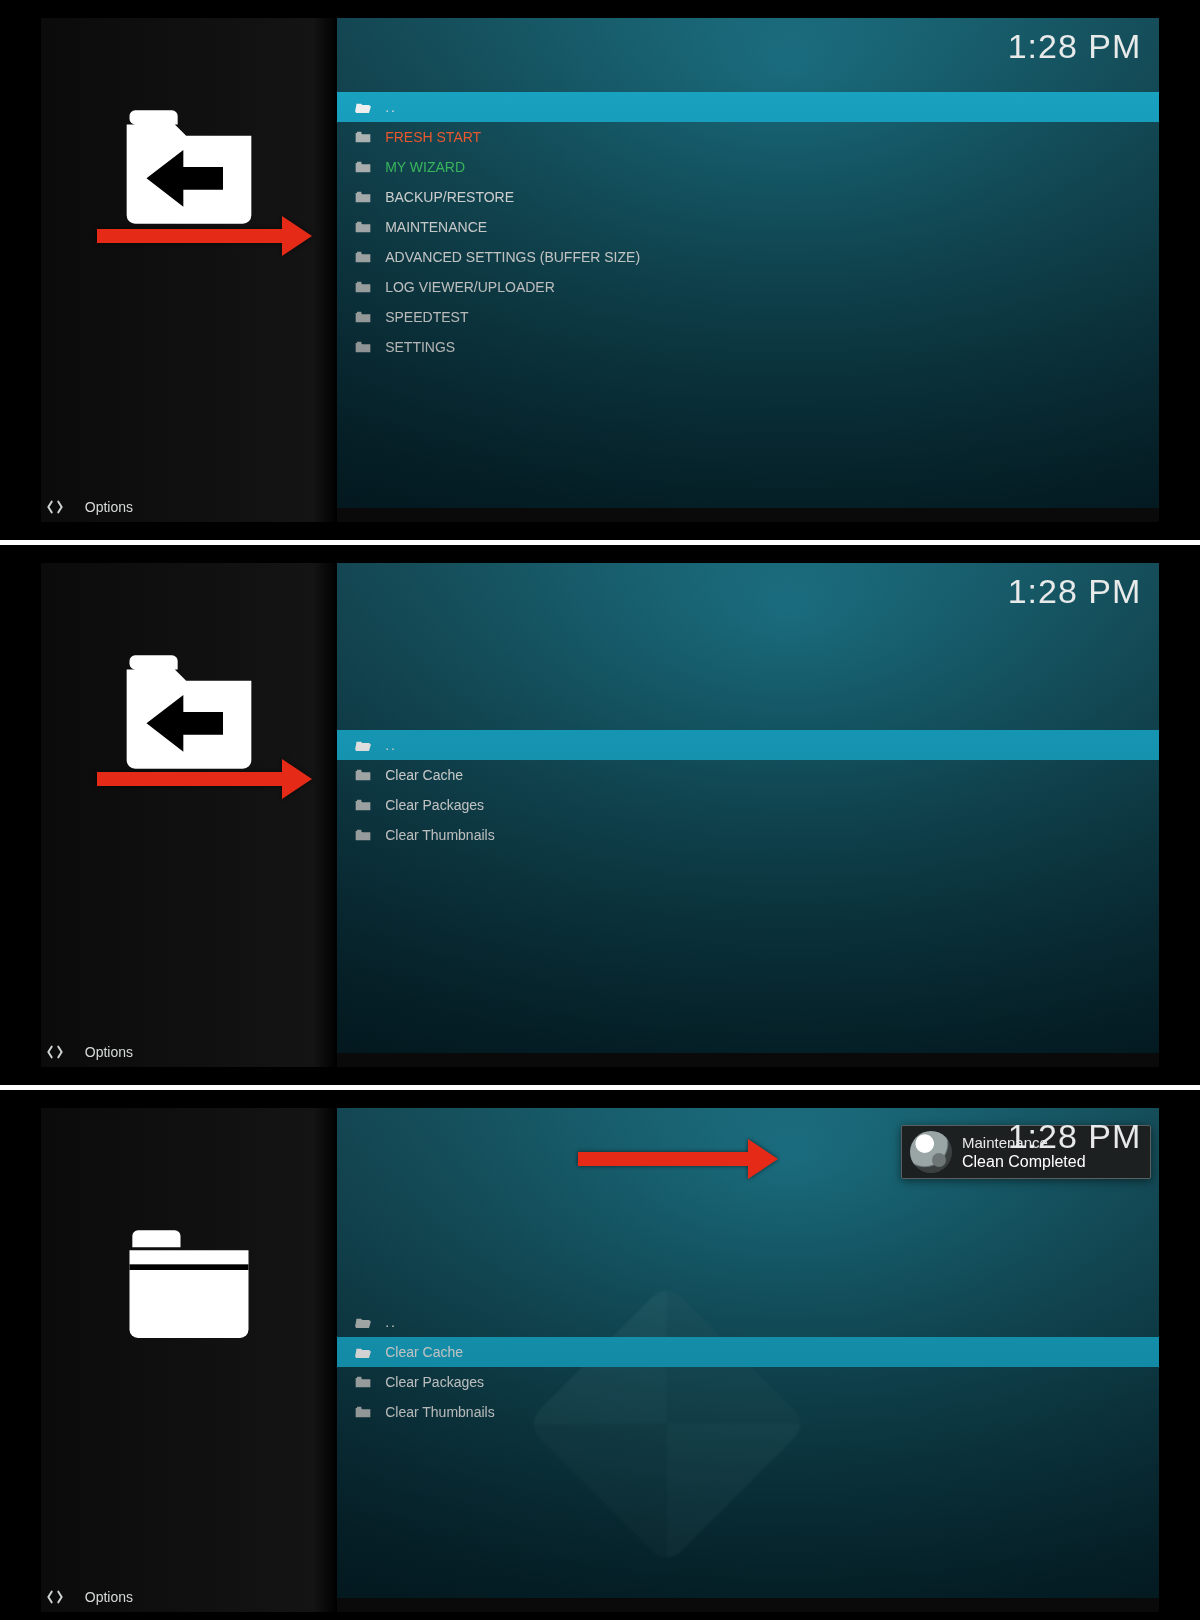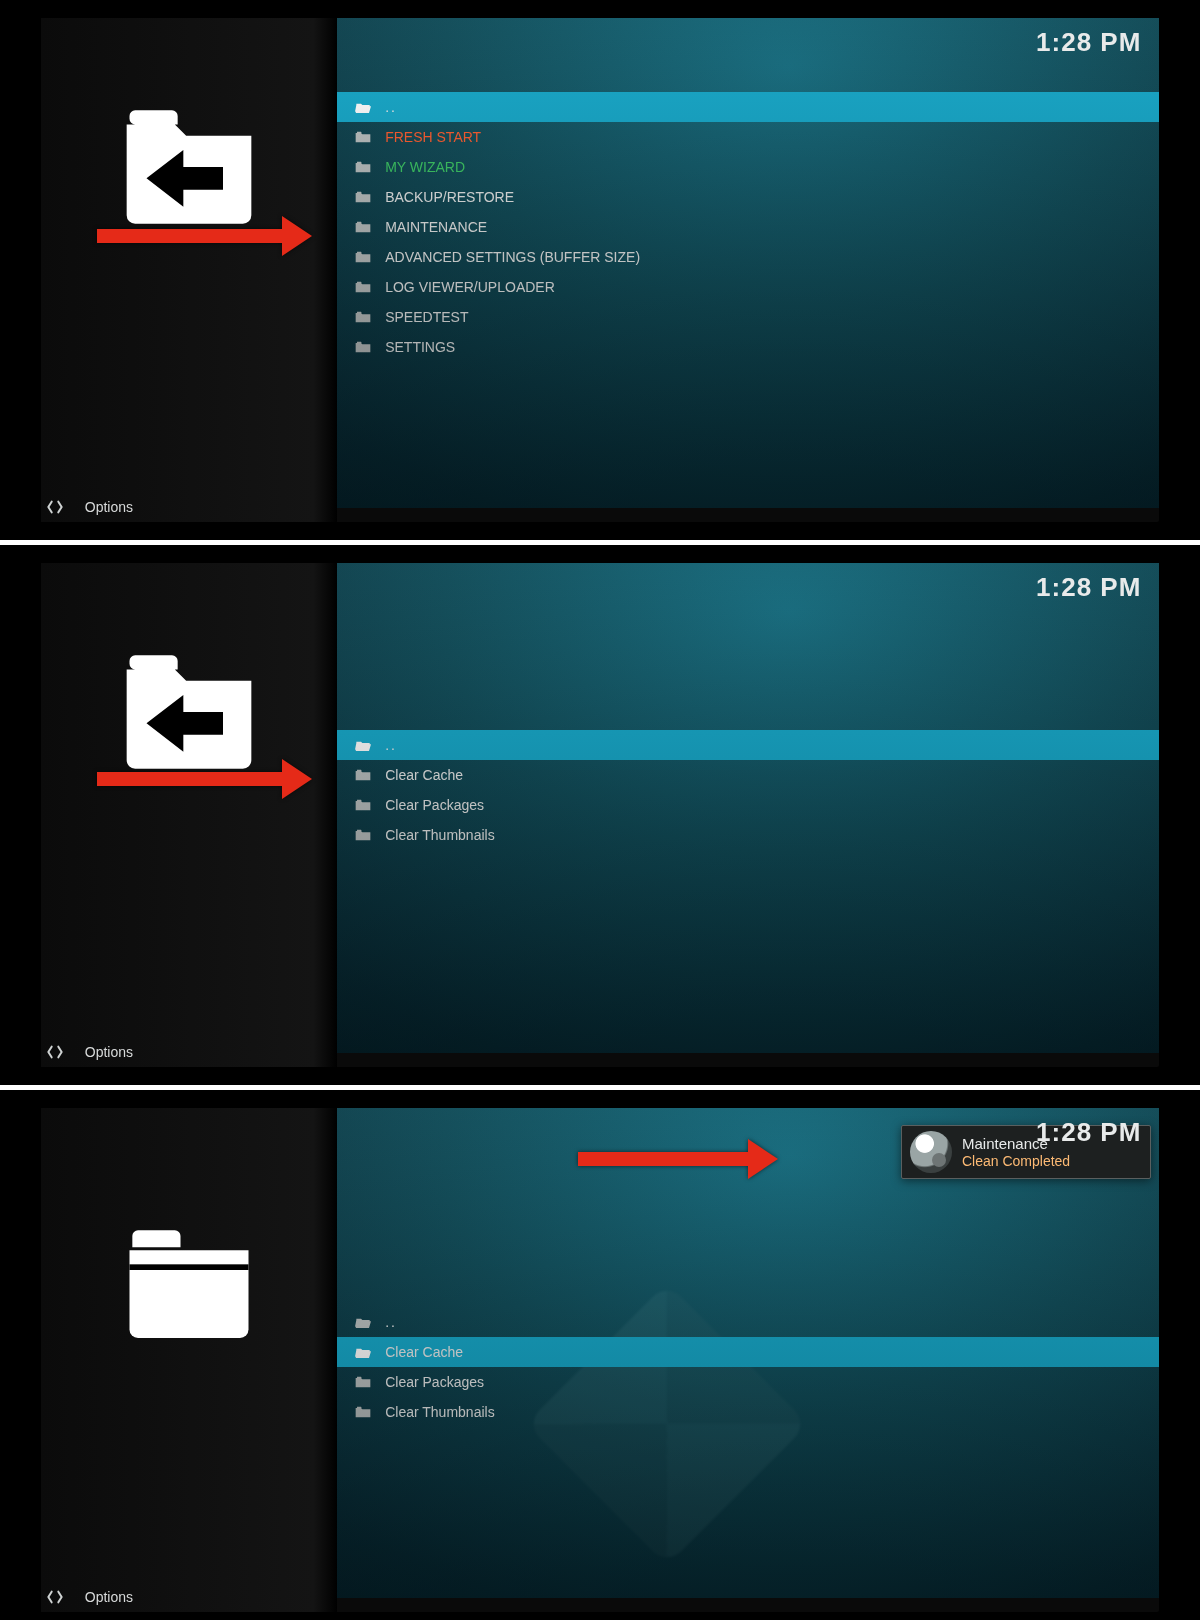--- a/index.html
+++ b/index.html
@@ -26,21 +26,21 @@
     background:var(--bg-dark);border-radius:2px;
   }
   .header {
     position:absolute;top:0;left:0;right:0;height:11%;
     padding:.8% 1.6% 0 1.6%;box-sizing:border-box;
     display:flex;justify-content:space-between;align-items:flex-start;
     font-weight:300;
   }
   .header .title {font-size:21px;letter-spacing:.2px;}
   .header .sub   {font-size:12px;color:var(--muted);margin-top:2px;}
-  .header .clock {font-size:26px;font-weight:700;letter-spacing:1px;}
+  .header .clock {font-size:34px;font-weight:400;letter-spacing:1px;}
 
   .sidebar {
     position:absolute;top:0;left:0;bottom:0;width:26.5%;
     background:linear-gradient(90deg,#0b0b0b 0%,#141414 92%,#000 100%);
     z-index:1;
   }
   .main {
     position:absolute;top:0;right:0;bottom:14px;width:73.5%;
     background:
       radial-gradient(120% 140% at 55% 10%, #126a7d 0%, #0c4956 35%, #062a35 70%, #031a22 100%);
@@ -99,21 +99,21 @@
     position:absolute;right:1%;top:3.5%;
     width:250px;height:54px;border:1px solid #5a5f5f;border-radius:2px;
     background:#1d2020;display:flex;align-items:center;gap:10px;padding:4px 8px;
     box-sizing:border-box;box-shadow:0 2px 10px rgba(0,0,0,.5);
     z-index:6;
   }
   .toast .ticon{width:42px;height:42px;border-radius:50%;background:radial-gradient(circle at 35% 30%,#fff 0 22%,#9aa5a5 24% 55%,#3a4040 60% 100%);position:relative;flex:0 0 auto;}
   .toast .ticon::after{content:"";position:absolute;right:6px;bottom:6px;width:14px;height:14px;border-radius:50%;background:#6e7575;}
   .toast .tt{display:flex;flex-direction:column;line-height:1.2;}
   .toast .t1{font-size:15px;}
-  .toast .t2{font-size:14px;color:#fdba74;}
+  .toast .t2{font-size:16px;color:#ffffff;}
 
 </style>
 </head>
 <body>
 
 <div class="stack" id="stack">
     <div class="panel">
       <div class="panel-inner">
         <div class="main">
           <div class="list" style="top: 15%;">

